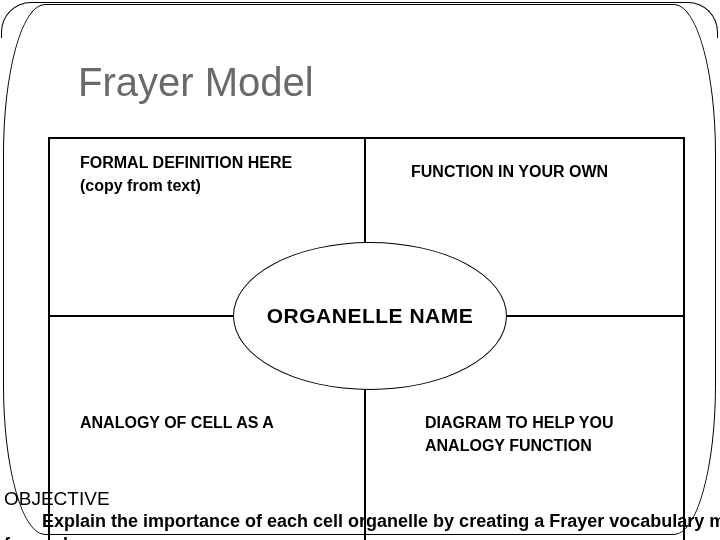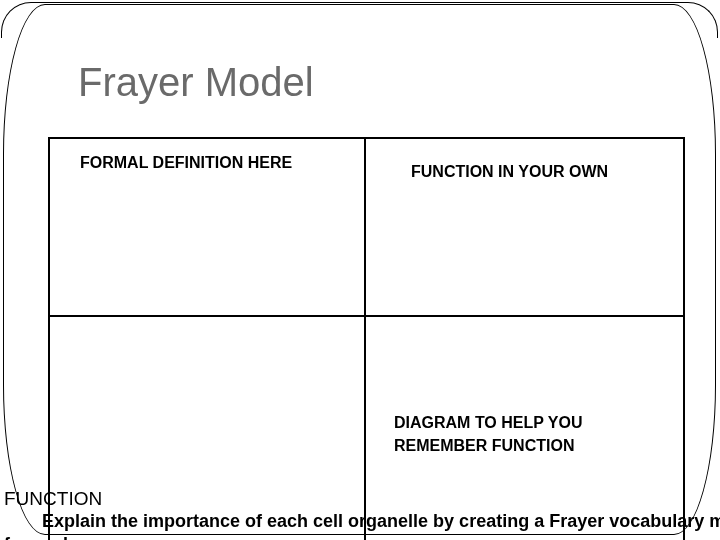--- a/index.html
+++ b/index.html
@@ -44,21 +44,21 @@
     background: #000;
   }
   .quad-label {
     position: absolute;
     font-size: 16px; font-weight: bold; color: #000;
     line-height: 23px; white-space: nowrap;
   }
   .quad-label.tl { left: 30px;  top: 12px;  }
   .quad-label.tr { left: 361px; top: 21px;  }
   .quad-label.bl { left: 30px;  top: 272px; }
-  .quad-label.br { left: 344px; top: 272px; }
+  .quad-label.br { left: 375px; top: 272px; }
 
   .center-ellipse {
     position: absolute; left: 183px; top: 103px; width: 274px; height: 148px;
     background: #ffffff;
     border: 1.5px solid #000;
     border-radius: 50%;
     display: flex; align-items: center; justify-content: center;
   }
   .center-ellipse .label {
     font-size: 21px; font-weight: bold; color: #000;
@@ -92,36 +92,41 @@
 
   <div class="slide-title">Frayer Model</div>
 
   <div class="quad-box">
 
     <div class="divider-v"></div>
     <div class="divider-h"></div>
 
     <div class="quad-label tl">
       <div>FORMAL DEFINITION HERE</div>
+      <div>(copy from text)</div>
     </div>
 
     <div class="quad-label tr">
       <div>FUNCTION IN YOUR OWN</div>
     </div>
 
     <div class="quad-label bl">
+      <div>ANALOGY OF CELL AS A</div>
     </div>
 
     <div class="quad-label br">
       <div>DIAGRAM TO HELP YOU</div>
-      <div>REMEMBER FUNCTION</div>
+      <div>ANALOGY FUNCTION</div>
     </div>
 
+    <div class="center-ellipse">
+      <span class="label">ORGANELLE NAME</span>
+    </div>
 
   </div>
 
   <div class="objective">
-    <div class="heading">FUNCTION</div>
+    <div class="heading">OBJECTIVE</div>
     <div class="body">Explain the importance of each cell organelle by creating a Frayer vocabulary model</div>
     <div class="body-cont">for each</div>
   </div>
 
 </div>
 
 </body></html>

